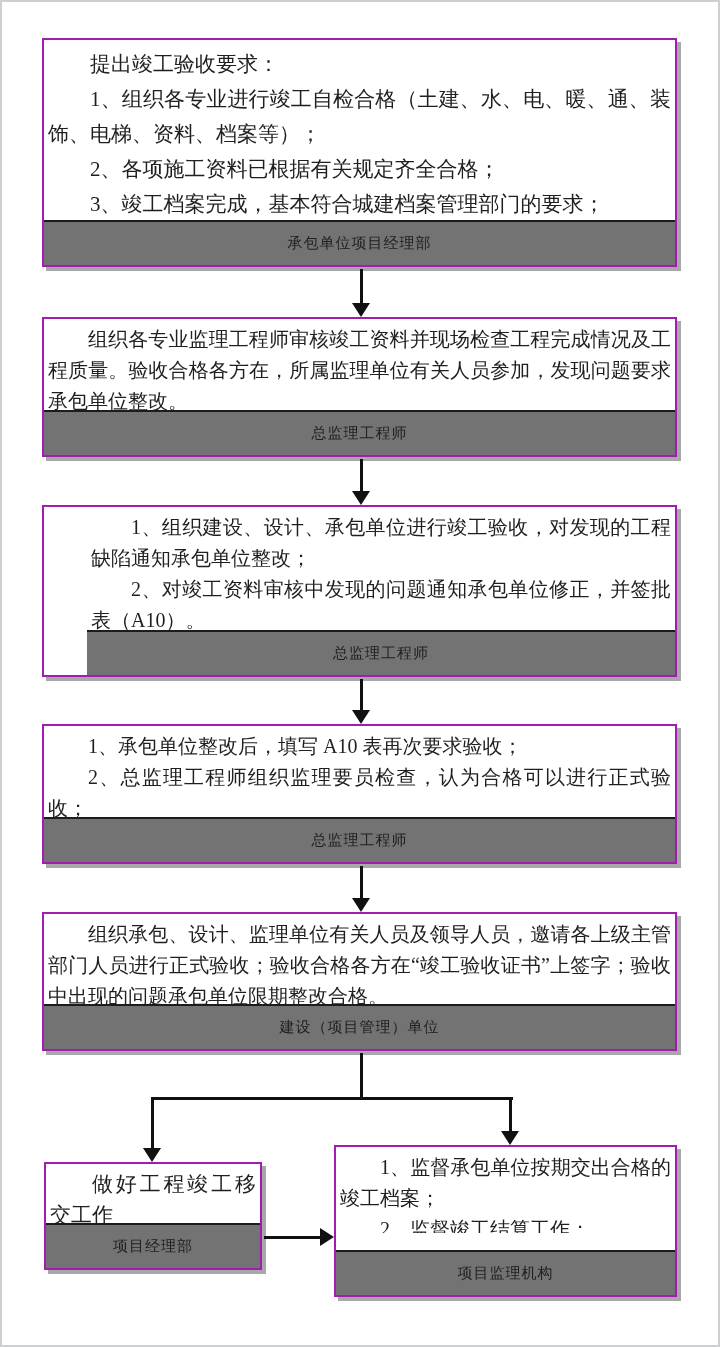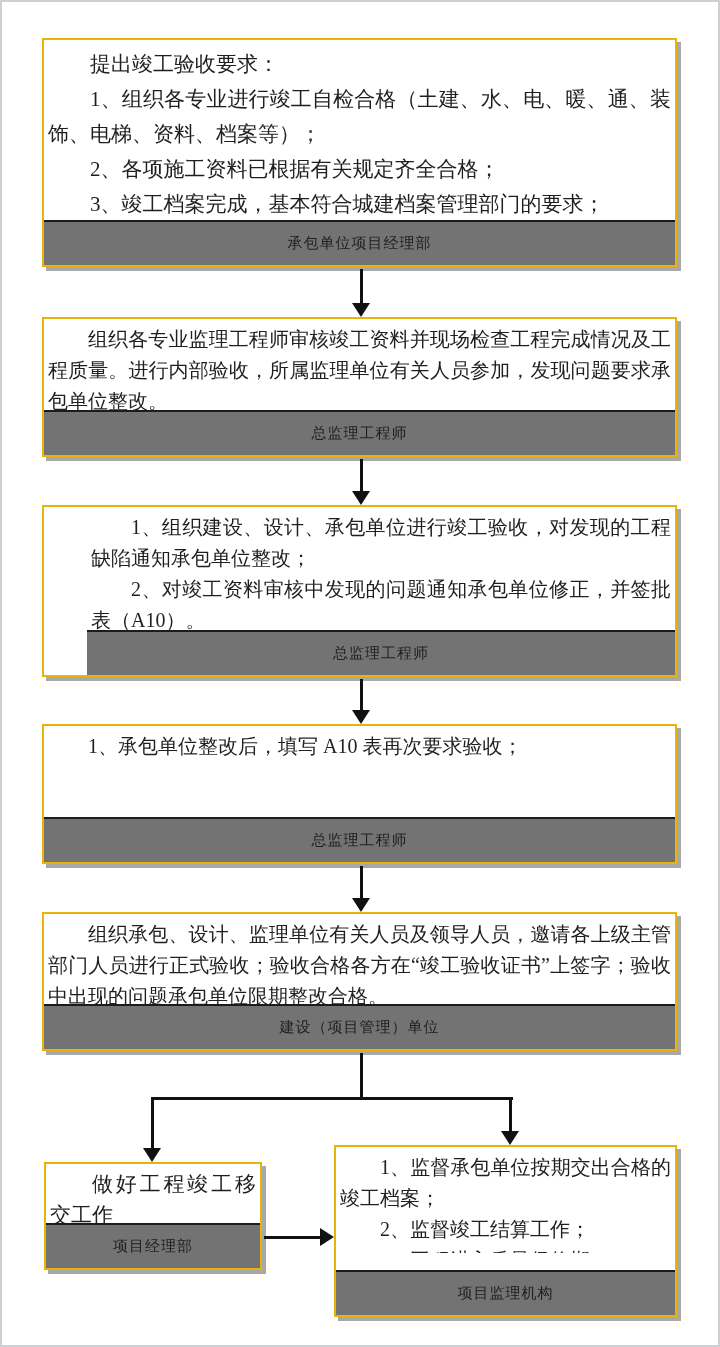--- a/index.html
+++ b/index.html
@@ -5,21 +5,21 @@
   html,body { margin:0; padding:0; background:#ffffff; }
   .canvas {
     position:relative; width:720px; height:1347px;
     box-sizing:border-box; background:#ffffff;
     border:2px solid #cdd0d2;
     font-family:"Liberation Serif","DejaVu Serif",serif;
     color:#1f1f1f;
   }
   .box {
     position:absolute; box-sizing:border-box;
-    background:#ffffff; border:2px solid #eab308;
+    background:#ffffff; border:2px solid #a21caf;
     box-shadow:4px 4px 0 #a8a8a8;
     display:flex; flex-direction:column;
   }
   .box-content {
     flex:1; overflow:hidden;
     padding:5px 4px 0 4px;
     font-size:20px; line-height:31px;
   }
   .box-content.lh-lg { font-size:21px; line-height:35px; padding-top:7px; }
   .para { margin:0; text-indent:2em; text-align:justify; }
@@ -56,21 +56,21 @@
 
     </div>
     <div class="box-label">承包单位项目经理部</div>
   </div>
 
   <div class="vline" style="left:358px; top:267px; height:34px;"></div>
   <div class="arrow-down" style="left:350px; top:301px;"></div>
 
   <div class="box" style="left:40px; top:315px; width:635px; height:140px;">
     <div class="box-content">
-      <p class="para">组织各专业监理工程师审核竣工资料并现场检查工程完成情况及工程质量。进行内部验收，所属监理单位有关人员参加，发现问题要求承包单位整改。</p>
+      <p class="para">组织各专业监理工程师审核竣工资料并现场检查工程完成情况及工程质量。验收合格各方在，所属监理单位有关人员参加，发现问题要求承包单位整改。</p>
     </div>
     <div class="box-label">总监理工程师</div>
   </div>
 
   <div class="vline" style="left:358px; top:457px; height:32px;"></div>
   <div class="arrow-down" style="left:350px; top:489px;"></div>
 
   <div class="box" style="left:40px; top:503px; width:635px; height:172px;padding-left:43px;">
     <div class="box-content">
       <p class="para">1、组织建设、设计、承包单位进行竣工验收，对发现的工程缺陷通知承包单位整改；</p>
@@ -78,20 +78,21 @@
     </div>
     <div class="box-label">总监理工程师</div>
   </div>
 
   <div class="vline" style="left:358px; top:677px; height:31px;"></div>
   <div class="arrow-down" style="left:350px; top:708px;"></div>
 
   <div class="box" style="left:40px; top:722px; width:635px; height:140px;">
     <div class="box-content">
       <p class="para">1、承包单位整改后，填写 A10 表再次要求验收；</p>
+      <p class="para">2、总监理工程师组织监理要员检查，认为合格可以进行正式验收；</p>
 
     </div>
     <div class="box-label">总监理工程师</div>
   </div>
 
   <div class="vline" style="left:358px; top:864px; height:32px;"></div>
   <div class="arrow-down" style="left:350px; top:896px;"></div>
 
   <div class="box" style="left:40px; top:910px; width:635px; height:139px;justify-content:flex-end;">
     <div class="box-content">
@@ -110,21 +111,21 @@
   <div class="box" style="left:42px; top:1160px; width:218px; height:108px;">
     <div class="box-content" style="font-size:21px;">
       <p class="para">做好工程竣工移交工作</p>
     </div>
     <div class="box-label">项目经理部</div>
   </div>
 
   <div class="hline" style="left:262px; top:1234px; width:56px;"></div>
   <div class="arrow-right" style="left:318px; top:1226px;"></div>
 
-  <div class="box" style="left:332px; top:1143px; width:343px; height:172px;gap:17px;">
+  <div class="box" style="left:332px; top:1143px; width:343px; height:152px;gap:17px;">
     <div class="box-content">
       <p class="para">1、监督承包单位按期交出合格的竣工档案；</p>
       <p class="para">2、监督竣工结算工作；</p>
       <p class="para">3、工程进入质量保修期。</p>
     </div>
     <div class="box-label">项目监理机构</div>
   </div>
 
 </div>
 

